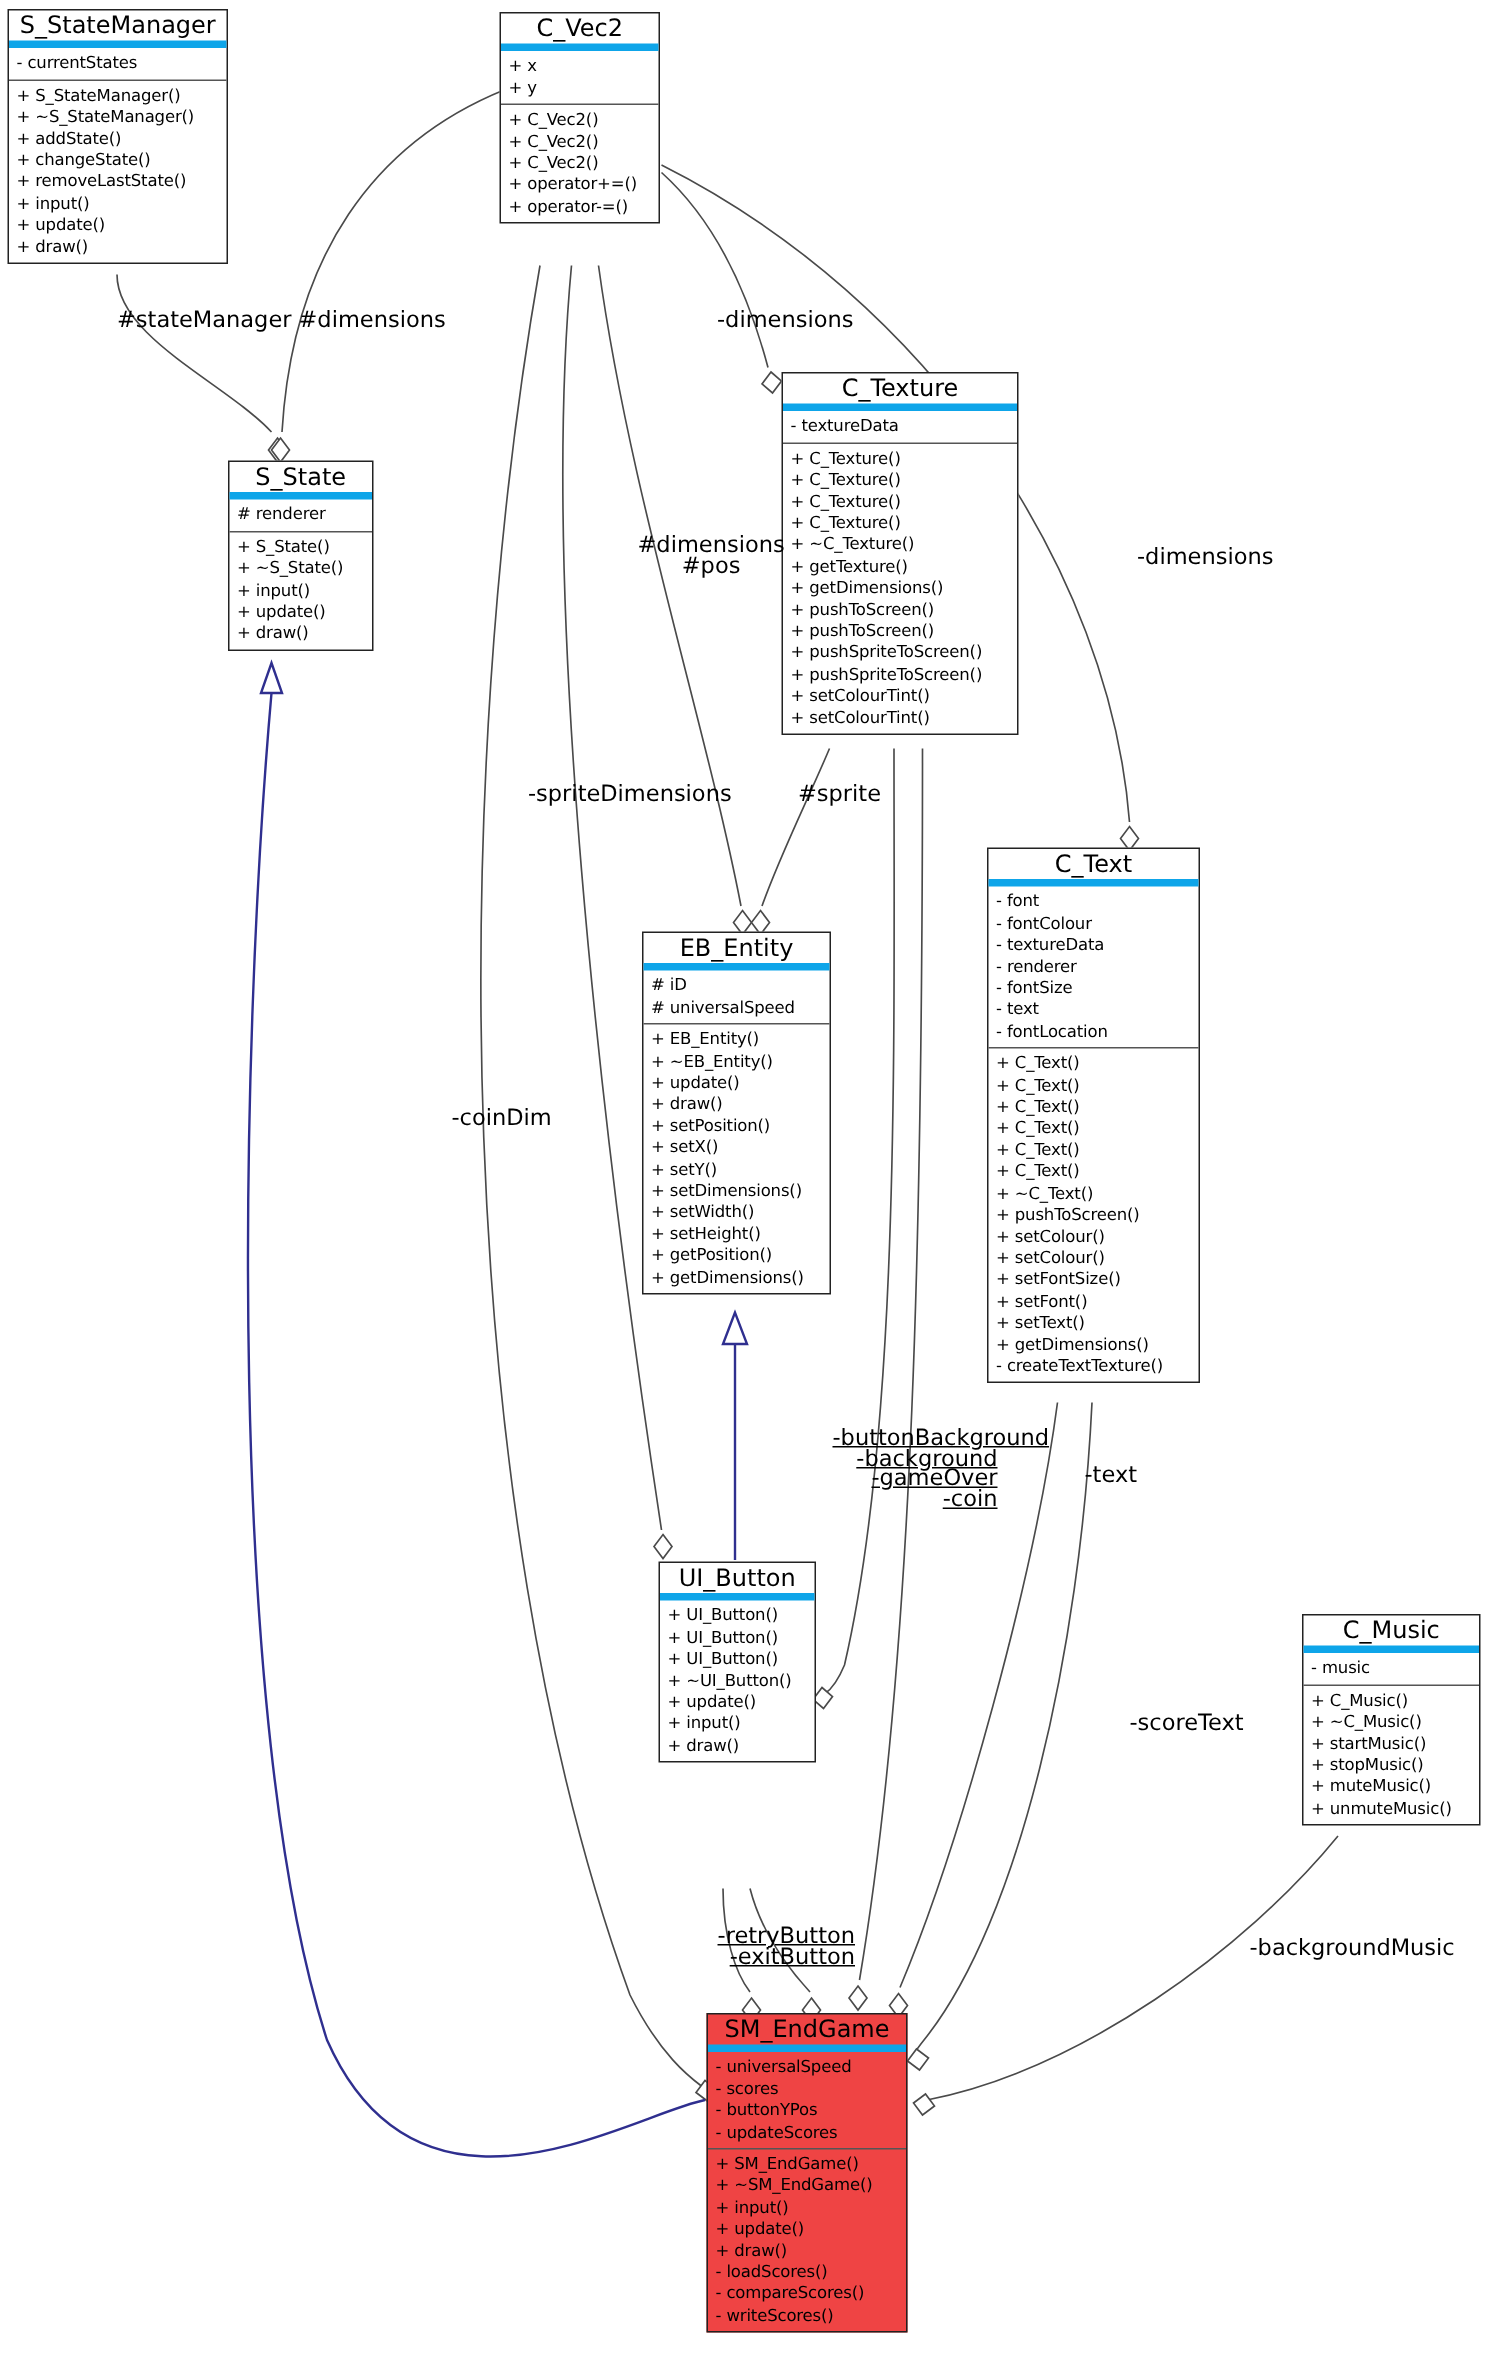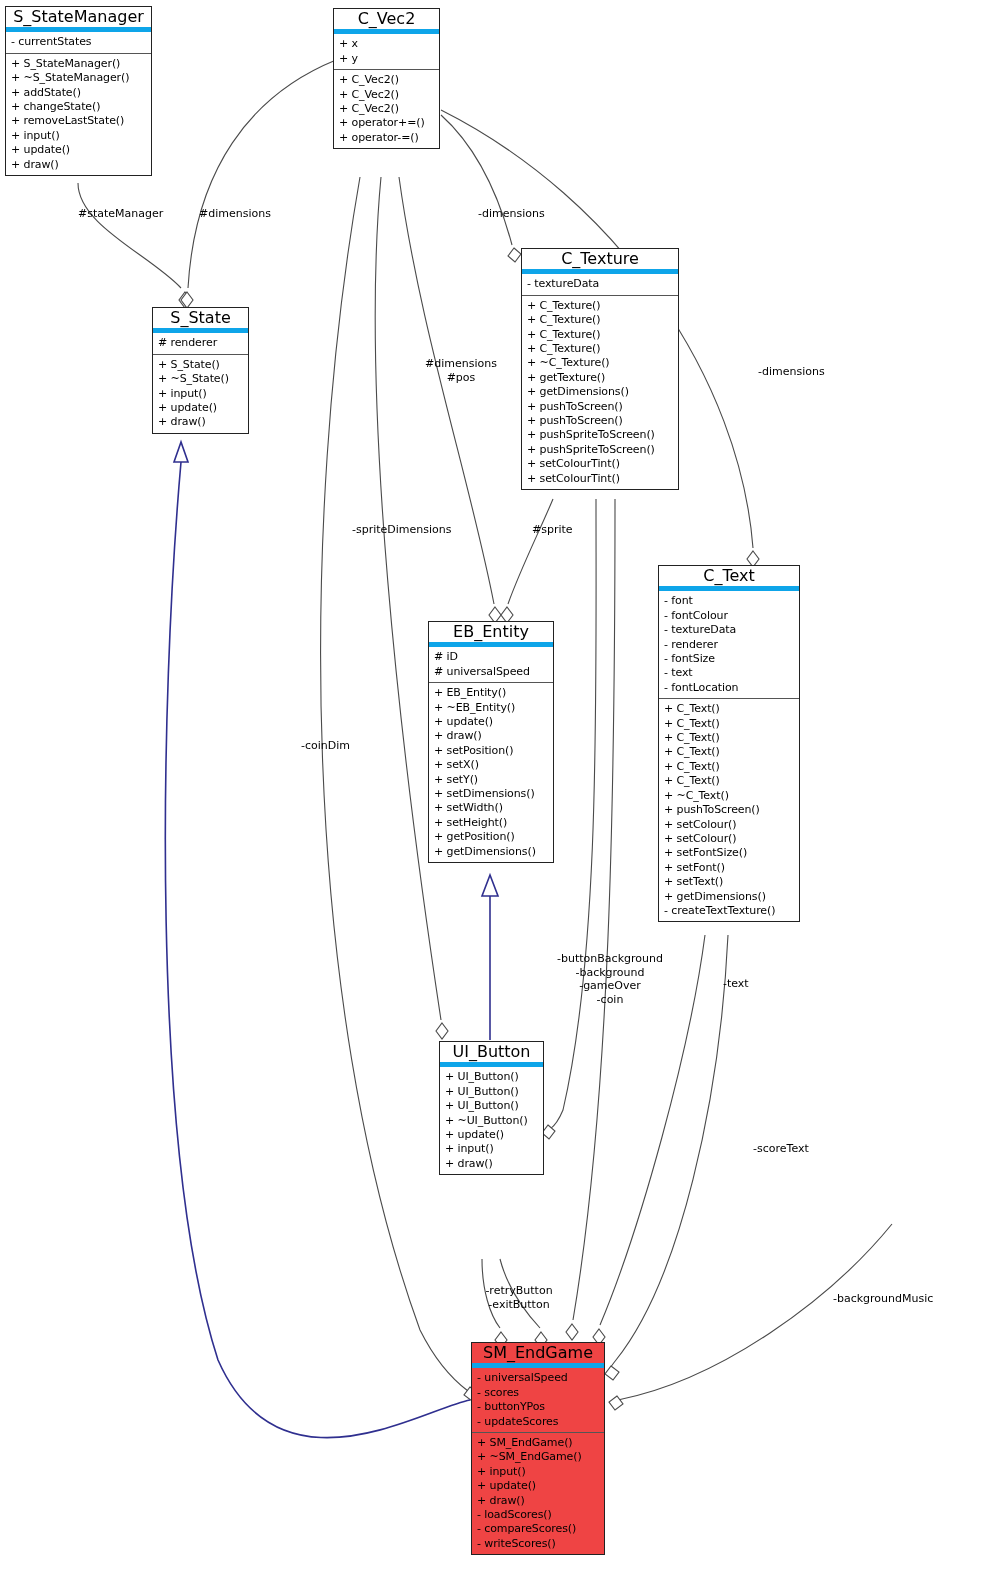--- a/index.html
+++ b/index.html
@@ -52,31 +52,32 @@
   }
   .uml-compartment:last-child {
     border-bottom: none;
   }
   .uml-member {
     white-space: nowrap;
     letter-spacing: -0.1px;
   }
   .edge-label {
     position: absolute;
-    font-size: 11px;
+    font-size: 15px;
     color: #000000;
     white-space: pre;
     z-index: 6;
     line-height: 13.5px;
   }
   .edge-label.center {
     text-align: center;
   }
   .edge-label.right {
-    text-align: center;
+    text-align: right;
+    text-decoration: underline;
   }
 </style>
 </head>
 <body>
 
 <div id="diagram">
 
   <svg id="edges" viewBox="0 0 995 1572" xmlns="http://www.w3.org/2000/svg">
     <defs>
       <style>
@@ -298,20 +299,34 @@
       <div class="uml-member">+ UI_Button()</div>
       <div class="uml-member">+ UI_Button()</div>
       <div class="uml-member">+ UI_Button()</div>
       <div class="uml-member">+ ~UI_Button()</div>
       <div class="uml-member">+ update()</div>
       <div class="uml-member">+ input()</div>
       <div class="uml-member">+ draw()</div>
     </div>
   </div>
 
+  <div class="uml-box" style="left:868px; top:1076px; width:119px;">
+    <div class="uml-title">C_Music</div>
+    <div class="uml-compartment">
+      <div class="uml-member">- music</div>
+    </div>
+    <div class="uml-compartment">
+      <div class="uml-member">+ C_Music()</div>
+      <div class="uml-member">+ ~C_Music()</div>
+      <div class="uml-member">+ startMusic()</div>
+      <div class="uml-member">+ stopMusic()</div>
+      <div class="uml-member">+ muteMusic()</div>
+      <div class="uml-member">+ unmuteMusic()</div>
+    </div>
+  </div>
 
   <div class="uml-box shaded" style="left:471px; top:1342px; width:134px;">
     <div class="uml-title">SM_EndGame</div>
     <div class="uml-compartment">
       <div class="uml-member">- universalSpeed</div>
       <div class="uml-member">- scores</div>
       <div class="uml-member">- buttonYPos</div>
       <div class="uml-member">- updateScores</div>
     </div>
     <div class="uml-compartment">

